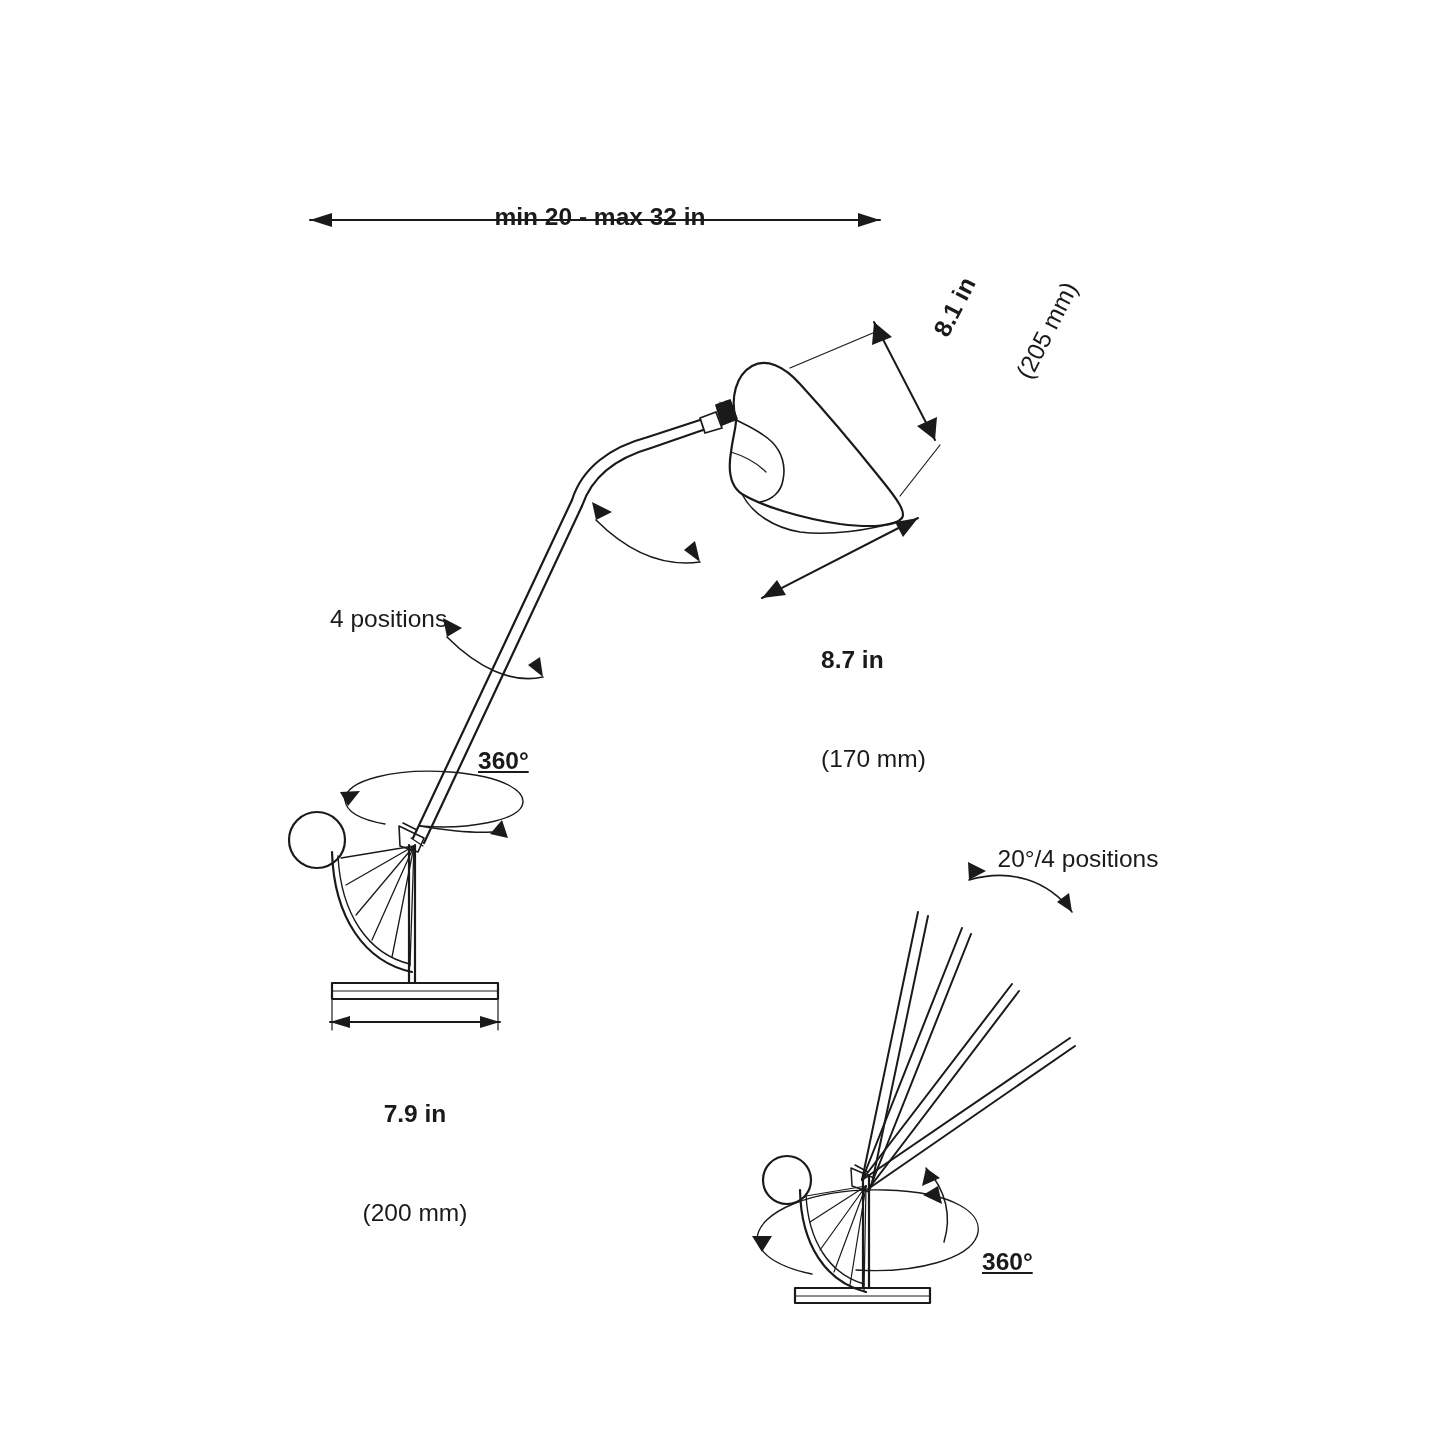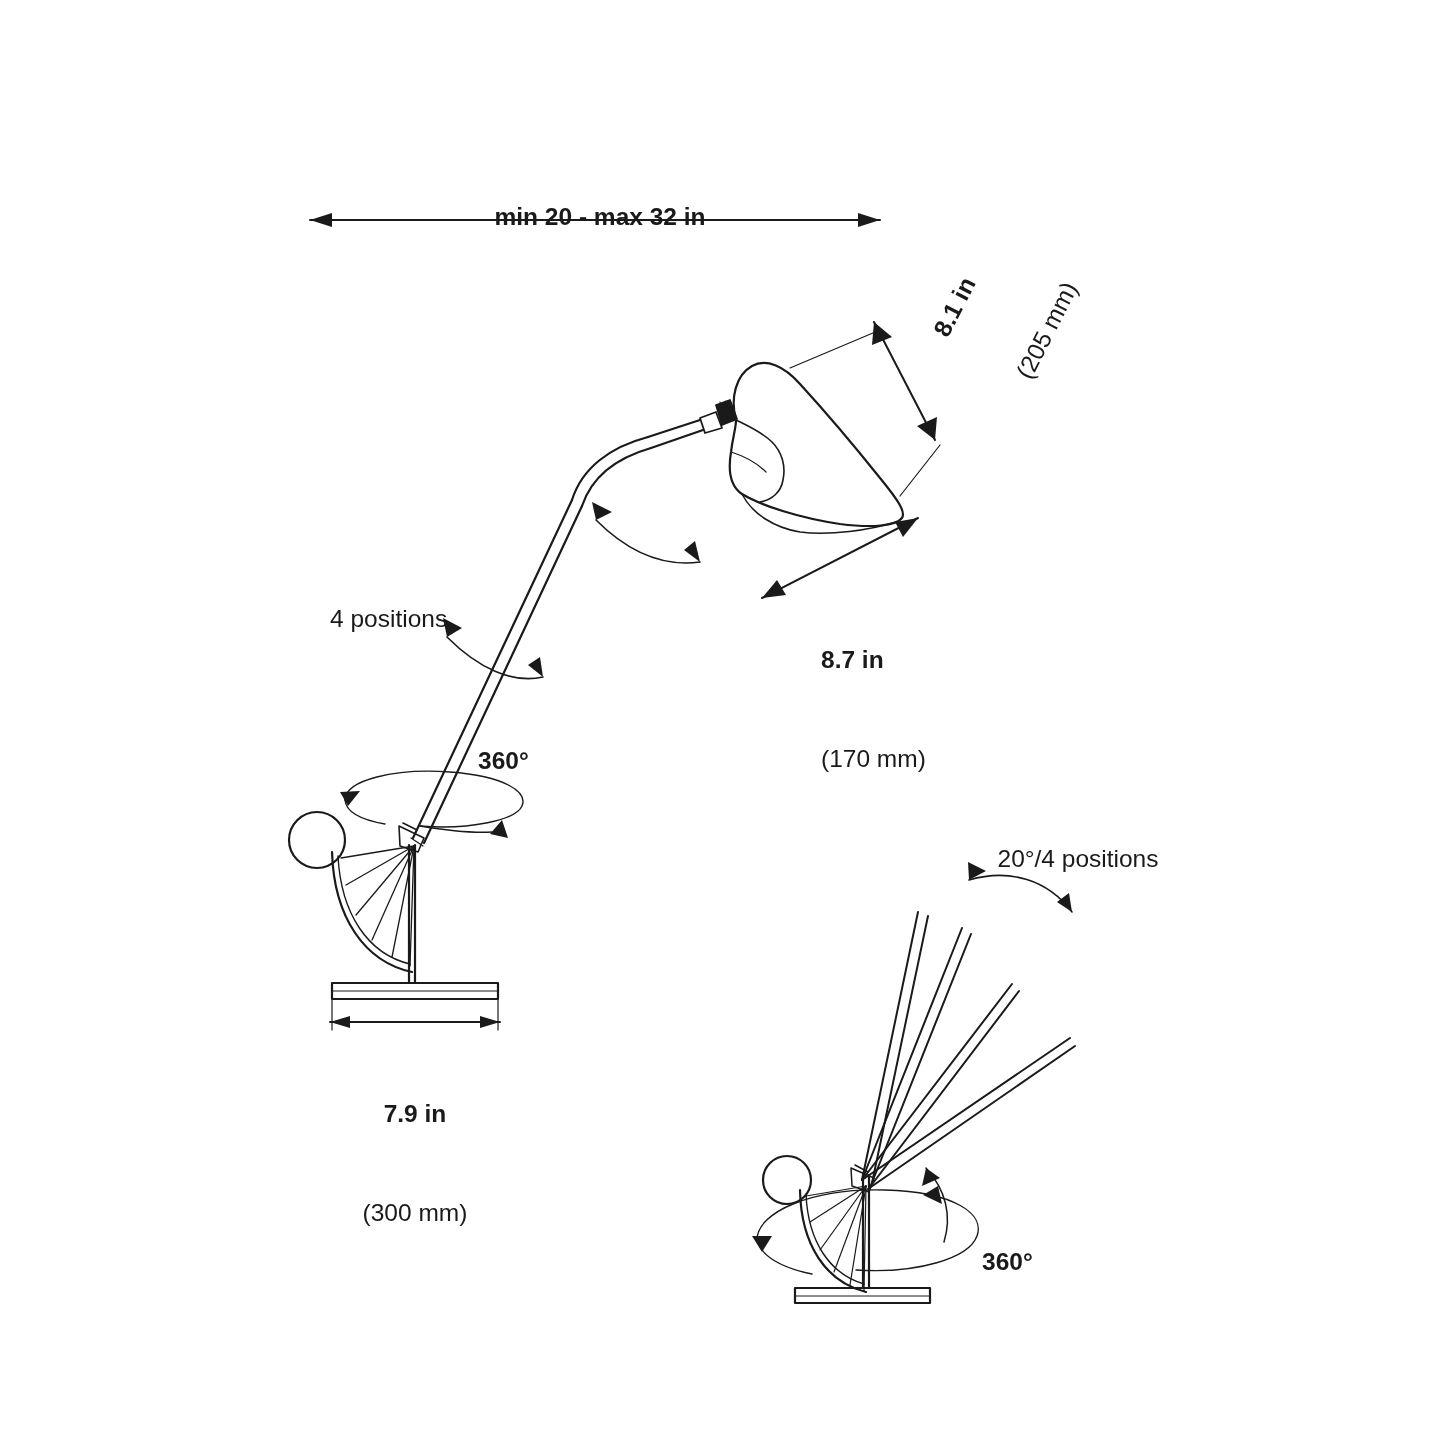--- a/index.html
+++ b/index.html
@@ -22,21 +22,21 @@
     height: 1162px;
   }
   .lbl {
     position: absolute;
     font-family: "Liberation Sans", sans-serif;
     color: #1a1a1a;
     white-space: pre;
     line-height: 1.28;
     text-align: center;
   }
-  .lbl.bold { font-weight: bold; }
+  .lbl.bold { font-weight: bold; text-decoration: underline; }
   .lbl.reg  { font-weight: normal; }
 
   
   #dim-width-label { left: 380px; top: 140px; width: 440px; font-size: 24px; }
   #dim-width-label .l1 { font-weight: bold; font-size: 24.5px; }
   #dim-width-label .l2 { font-weight: normal; font-size: 24.5px; margin-top: 6px; }
 
   
   #dim-shade-label {
     left: 872px; top: 300px;
@@ -283,20 +283,20 @@
     <div class="l1">8.7 in</div>
     <div class="l2">(170 mm)</div>
   </div>
 
   <div class="lbl reg" id="lbl-4-positions">4 positions</div>
 
   <div class="lbl bold" id="lbl-360-left">360°</div>
 
   <div class="lbl" id="dim-base-label">
     <div class="l1">7.9 in</div>
-    <div class="l2">(300 mm)</div>
+    <div class="l2">(200 mm)</div>
   </div>
 
   <div class="lbl reg" id="lbl-20-4-positions">20°/4 positions</div>
 
   <div class="lbl bold" id="lbl-360-right">360°</div>
 
 </div>
 
 </body></html>

